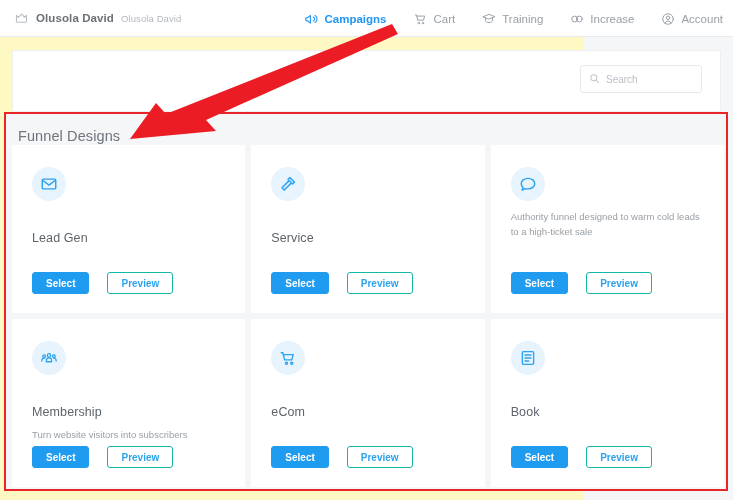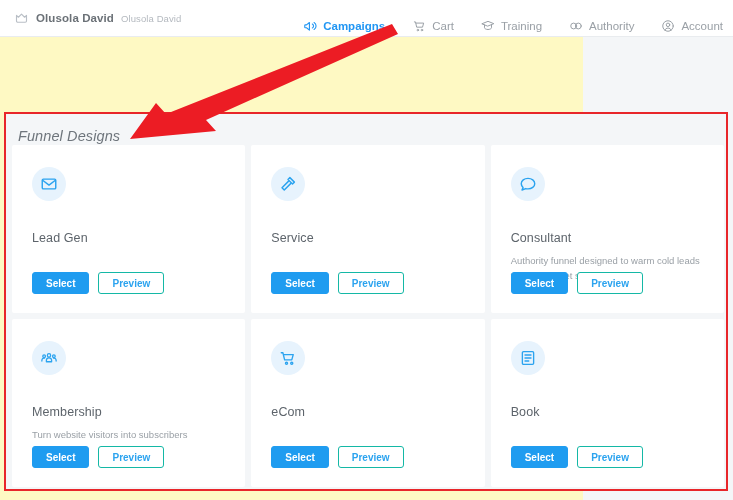--- a/index.html
+++ b/index.html
@@ -15,21 +15,21 @@
   .topnav {
     position: absolute; left: 0; top: 0; width: 733px; height: 37px;
     background: #ffffff; border-bottom: 1px solid #e9ecef;
     display: flex; align-items: center;
   }
   .brand { display: flex; align-items: center; margin-left: 14px; gap: 7px; }
   .brand-icon { width: 15px; height: 15px; color: #b9bfc6; display: block; }
   .brand-name { font-size: 11.5px; font-weight: bold; color: #6b7177; letter-spacing: .1px; }
   .brand-sub { font-size: 9.5px; color: #b4b9bf; letter-spacing: .1px; }
 
-  .navlinks { position: absolute; right: 8px; top: 0; height: 37px; display: flex; align-items: flex-end; gap: 23px; }
+  .navlinks { position: absolute; right: 8px; top: 0; height: 37px; display: flex; align-items: center; gap: 23px; }
   .navitem { display: flex; align-items: center; gap: 6px; color: #9aa0a6; font-size: 11.5px; cursor: pointer; padding: 4px 2px; }
   .navitem.active { color: #2196f3; font-weight: bold; }
   .navitem svg { width: 14px; height: 14px; display: block; }
 
   
   .search-panel {
     position: absolute; left: 12px; top: 50px; width: 709px; height: 62px;
     background: #ffffff; border: 1px solid #edf0f2; border-radius: 2px;
   }
   .search-box {
@@ -44,41 +44,41 @@
   }
   .search-box input::placeholder { color: #b9bfc5; }
 
   
   .redbox {
     position: absolute; left: 4px; top: 112px; width: 724px; height: 379px;
     border: 2px solid #e8262a; background: #f4f6f8; z-index: 2;
   }
   .section-title {
     position: absolute; left: 12px; top: 14px;
-    font-size: 14.5px; color: #6e757c; letter-spacing: .1px; font-style: italic;
+    font-size: 14.5px; color: #6e757c; letter-spacing: .1px;
   }
 
   
   .grid {
     position: absolute; left: 6px; top: 31px; width: 712px;
     display: grid; grid-template-columns: repeat(3, 1fr);
     gap: 6px 6px;
   }
   .card {
     background: #ffffff; border-radius: 2px; height: 168px;
     padding: 22px 20px 0 20px; position: relative;
   }
   .icon-circle {
     width: 34px; height: 34px; border-radius: 50%;
     background: #e7f3fd; display: flex; align-items: center; justify-content: center;
   }
   .icon-circle svg { width: 18px; height: 18px; color: #2ba3ef; display: block; }
   .card-title { margin-top: 30px; font-size: 12.5px; color: #5d646b; letter-spacing: .1px; }
   .card-desc { margin-top: 9px; font-size: 9.5px; line-height: 1.55; color: #9aa0a6; max-width: 200px; }
-  .card-actions { position: absolute; left: 20px; bottom: 19px; display: flex; gap: 9px; }
+  .card-actions { position: absolute; left: 20px; bottom: 19px; display: flex; gap: 18px; }
   .btn {
     font-family: "Liberation Sans", sans-serif; font-size: 10px; font-weight: bold;
     border-radius: 3px; cursor: pointer; height: 22px; padding: 0 13px;
     display: flex; align-items: center; justify-content: center;
   }
   .btn-select { background: #1f9cf0; color: #ffffff; border: 1px solid #1f9cf0; }
   .btn-preview { background: #ffffff; color: #2ba3ef; border: 1px solid #14b8a6; }
 
   
   .arrow-layer { position: absolute; left: 0; top: 0; width: 733px; height: 500px; pointer-events: none; z-index: 5; }
@@ -132,36 +132,47 @@
         <span>Training</span>
       </div>
 
       <div class="navitem">
         <span>
           <svg viewBox="0 0 24 24" fill="none" stroke="currentColor" stroke-width="1.7" stroke-linecap="round" stroke-linejoin="round">
             <circle cx="8" cy="12" r="5"></circle>
               <circle cx="16" cy="12" r="5"></circle>
           </svg>
         </span>
-        <span>Authority</span>
+        <span>Increase</span>
       </div>
 
       <div class="navitem">
         <span>
           <svg viewBox="0 0 24 24" fill="none" stroke="currentColor" stroke-width="1.7" stroke-linecap="round" stroke-linejoin="round">
             <circle cx="12" cy="12" r="9"></circle>
               <circle cx="12" cy="10" r="3"></circle>
               <path d="M6.5 19a6 6 0 0 1 11 0"></path>
           </svg>
         </span>
         <span>Account</span>
       </div>
     </div>
   </div>
 
+  <div class="search-panel">
+    <div class="search-box">
+      <span>
+        <svg viewBox="0 0 24 24" fill="none" stroke="currentColor" stroke-width="2.2" stroke-linecap="round">
+          <circle cx="10.5" cy="10.5" r="6.5"></circle>
+            <path d="M16 16l4.5 4.5"></path>
+        </svg>
+      </span>
+      <input type="text" placeholder="Search" style="">
+    </div>
+  </div>
 
   <div class="redbox">
     <div class="section-title">Funnel Designs</div>
 
     <div class="grid">
 
       <div class="card">
         <div class="icon-circle">
           <svg viewBox="0 0 24 24" fill="none" stroke="currentColor" stroke-width="1.9" stroke-linecap="round" stroke-linejoin="round">
             <rect x="3" y="5.5" width="18" height="13" rx="1.5"></rect>
@@ -188,21 +199,20 @@
           <button class="btn btn-preview">Preview</button>
         </div>
       </div>
 
       <div class="card">
         <div class="icon-circle">
           <svg viewBox="0 0 24 24" fill="none" stroke="currentColor" stroke-width="1.9" stroke-linecap="round" stroke-linejoin="round">
             <path d="M21 11.5c0 4-4 7-9 7a10.6 10.6 0 0 1-3-.4L4 20l1.4-3.3A6.9 6.9 0 0 1 3 11.5c0-4 4-7 9-7s9 3 9 7z"></path>
           </svg>
         </div>
-        <div class="card-title">Consultant</div>
         <div class="card-desc">Authority funnel designed to warm cold leads to a high-ticket sale</div>
         <div class="card-actions">
           <button class="btn btn-select">Select</button>
           <button class="btn btn-preview">Preview</button>
         </div>
       </div>
 
       <div class="card">
         <div class="icon-circle">
           <svg viewBox="0 0 24 24" fill="none" stroke="currentColor" stroke-width="1.7" stroke-linecap="round" stroke-linejoin="round">

